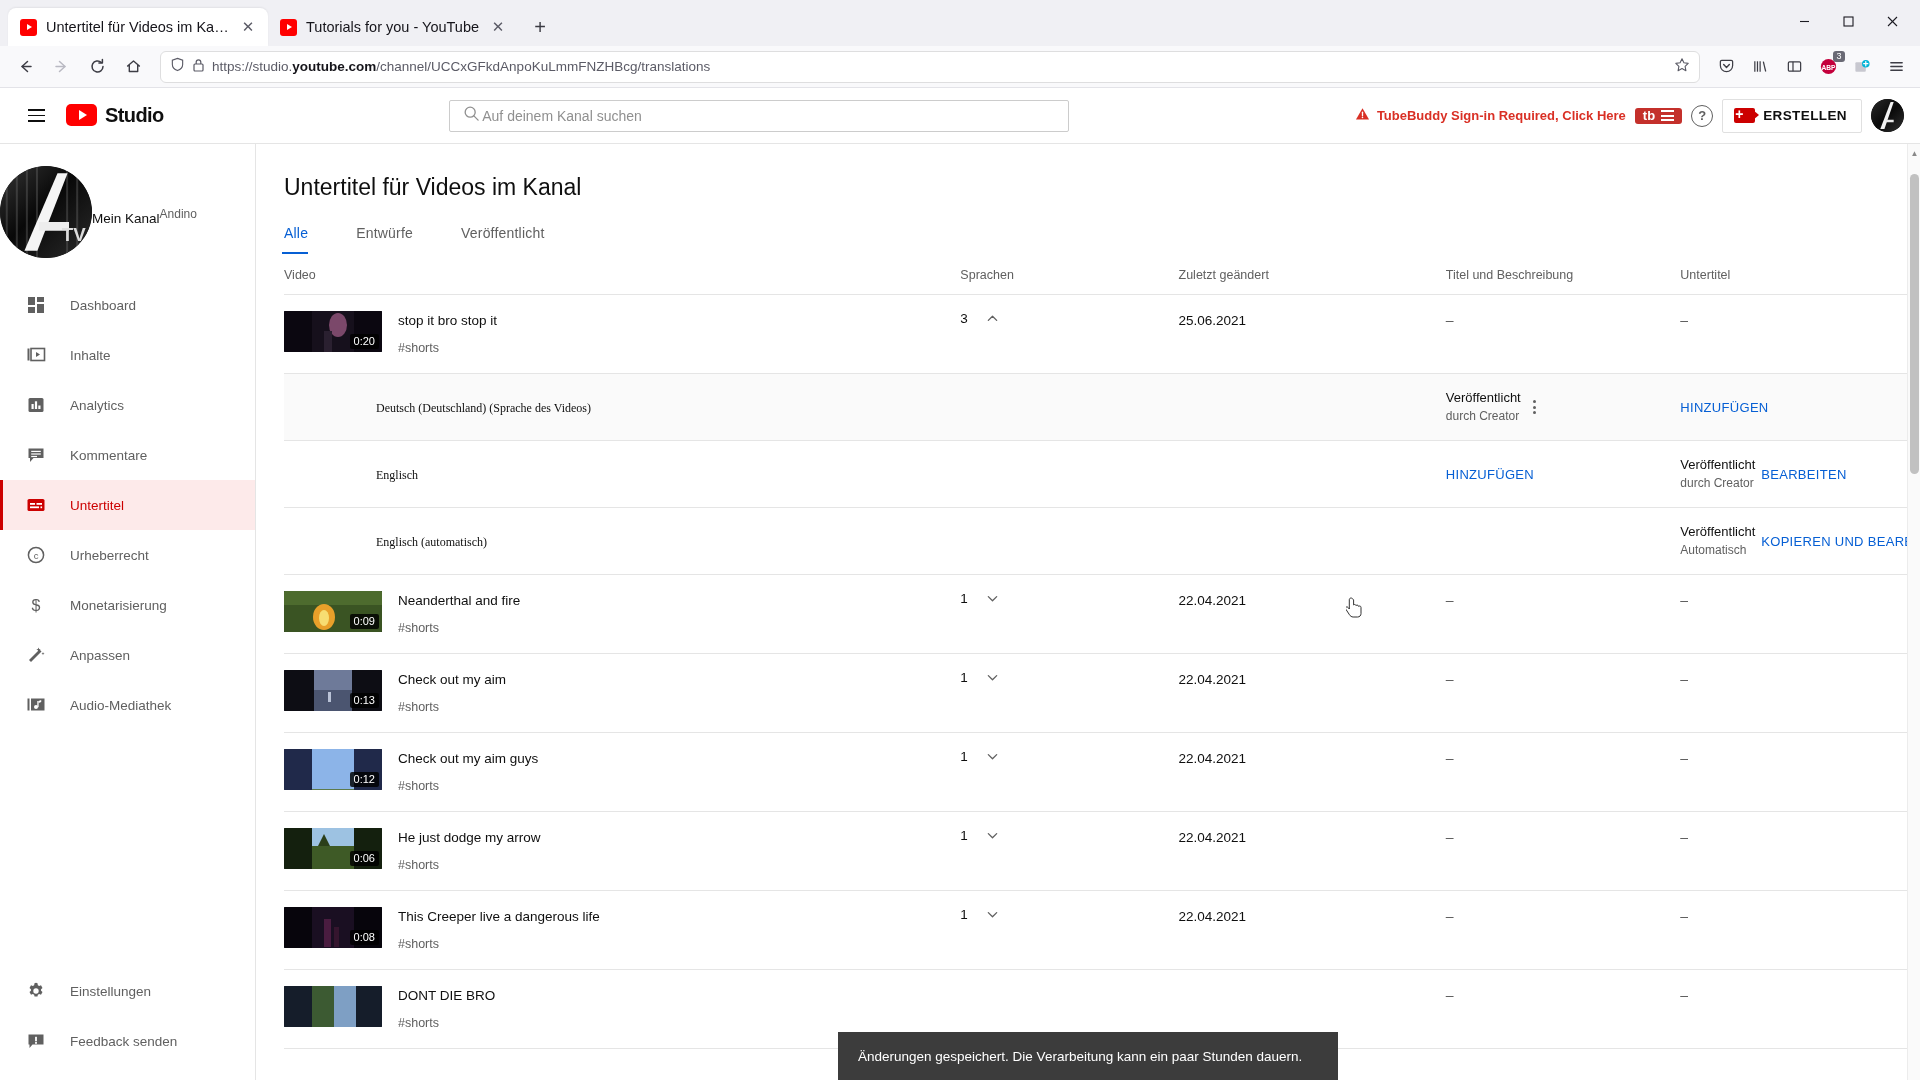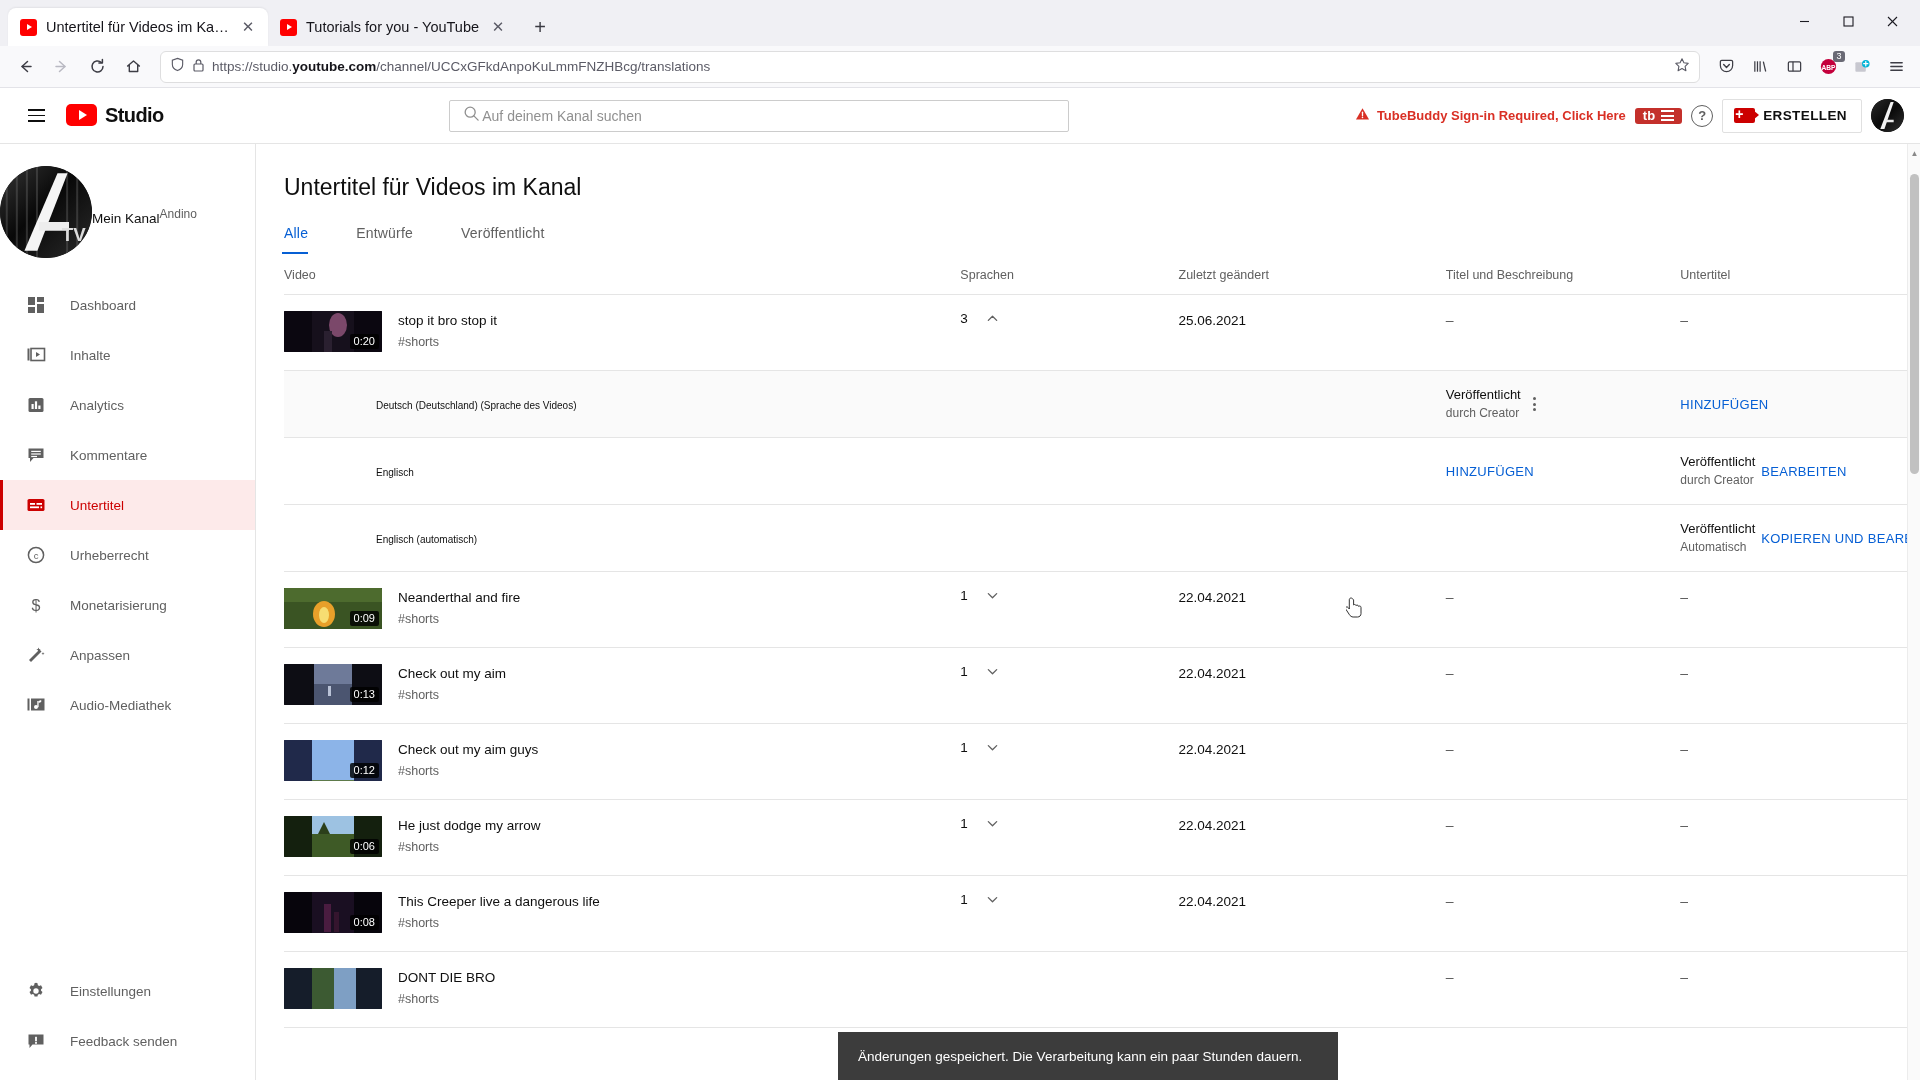--- a/index.html
+++ b/index.html
@@ -222,29 +222,29 @@
     width: 98px; height: 41px; flex: 0 0 98px; position: relative;
     border-radius: 1px; overflow: hidden; background: #0f172a;
   }
   .thumb .dur {
     position: absolute; right: 3px; bottom: 3px; background: rgba(0,0,0,.82);
     color: #fff; font-size: 11px; padding: 1px 4px; border-radius: 2px;
     line-height: 13px; font-weight: 500;
   }
   .vmeta { padding-top: 1px; }
   .vtitle { font-size: 13.5px; color: #0f0f0f; line-height: 18px; }
-  .vtag { font-size: 12.5px; color: #606060; margin-top: 5px; }
+  .vtag { font-size: 12.5px; color: #606060; margin-top: 11px; }
 
   .lang-cell { display: flex; align-items: center; gap: 17px; font-size: 13.5px; color: #0f0f0f; }
   .chev { width: 15px; height: 15px; color: #606060; display: inline-flex;
     align-items: center; justify-content: center; }
   .date-cell { font-size: 13.5px; color: #0f0f0f; }
   .dash { font-size: 14px; color: #606060; }
 
-  .lang-name { font-size: 10px; color: #0f0f0f; padding-left: 92px; }
+  .lang-name { font-size: 12px; color: #0f0f0f; padding-left: 92px; font-family: Liberation Serif, serif; }
 
   .status-stack { display: flex; align-items: center; gap: 6px; }
   .status-txt { display: flex; flex-direction: column; gap: 3px; }
   .status-main { font-size: 13px; color: #0f0f0f; line-height: 16px; }
   .status-sub { font-size: 12px; color: #606060; line-height: 15px; }
   .kebab { display: flex; flex-direction: column; gap: 2.5px; padding: 4px 6px; }
   .kebab i { display: block; width: 3px; height: 3px; border-radius: 50%; background: #606060; }
   .link-act { font-size: 13px; color: #065fd4; font-weight: 500; letter-spacing: .3px;
     white-space: nowrap; }
 

